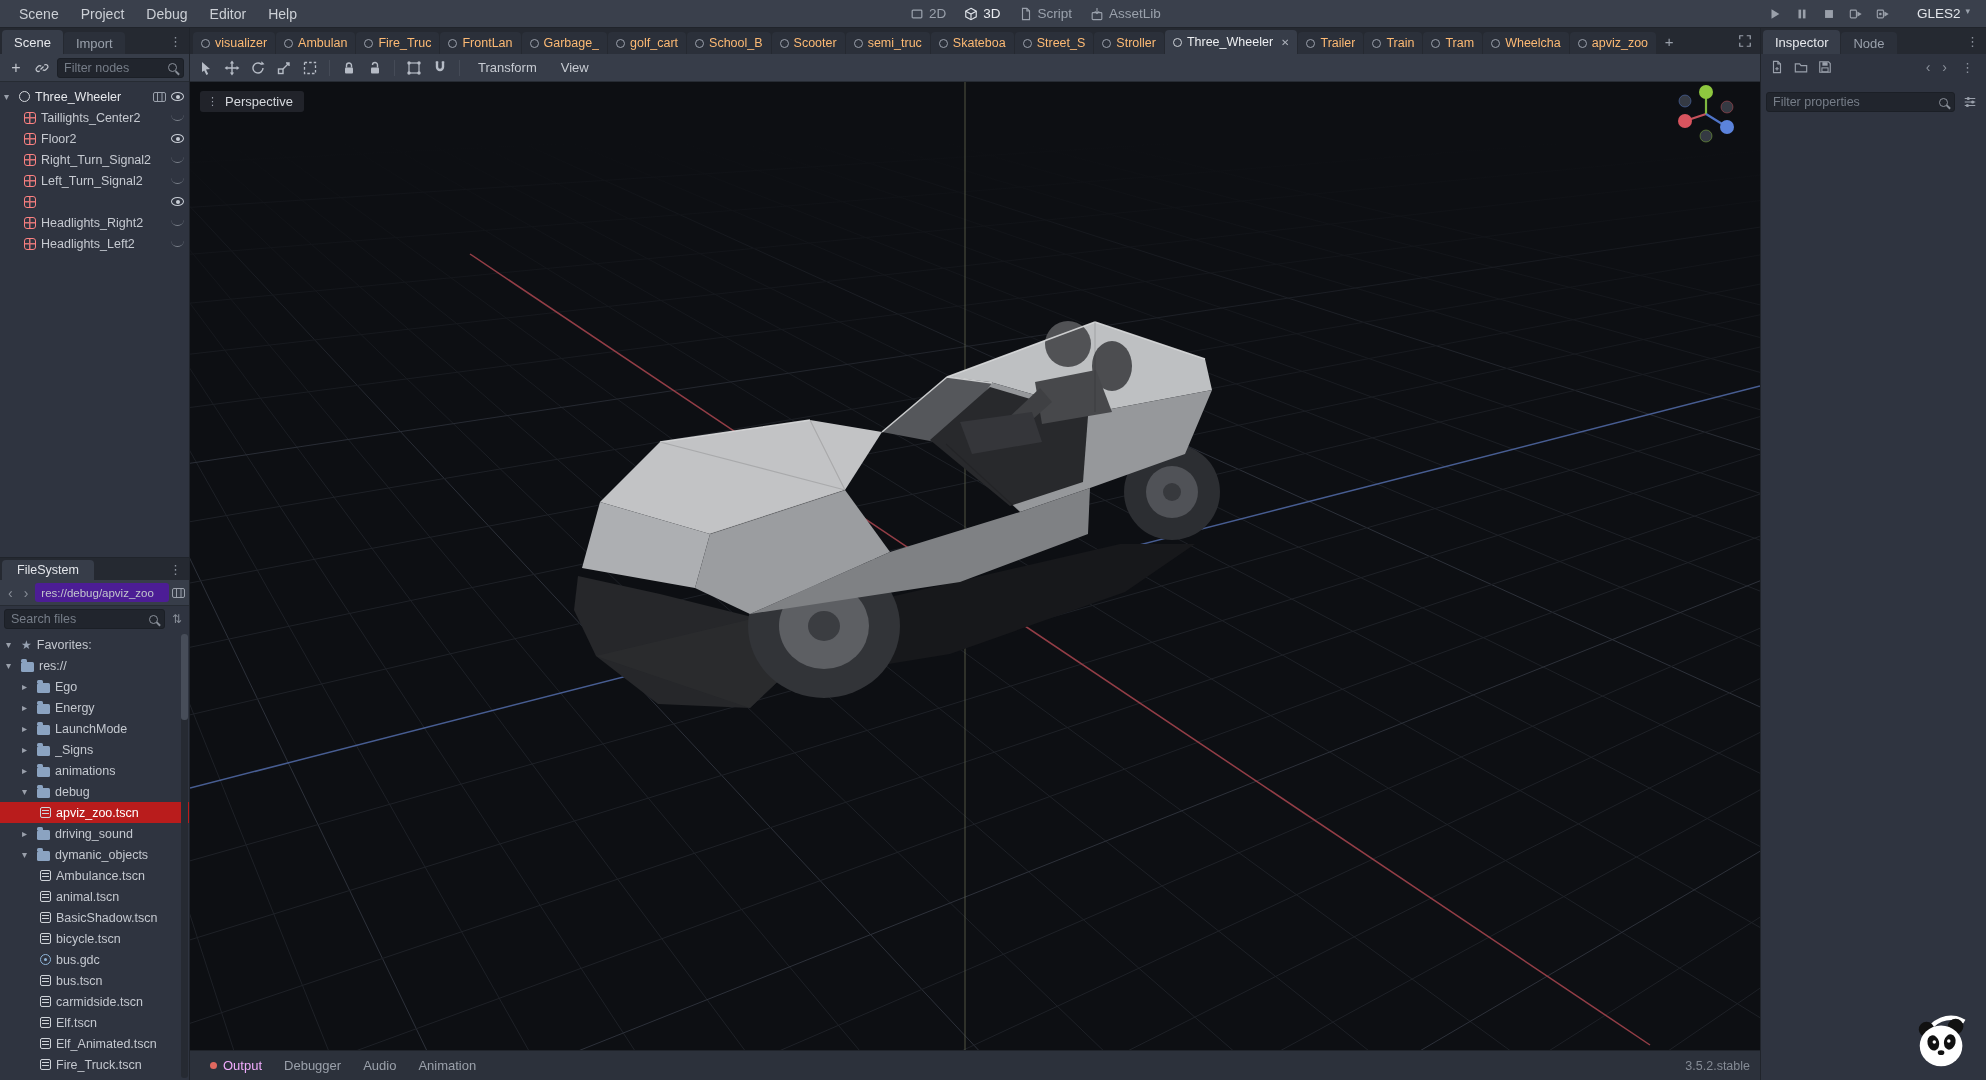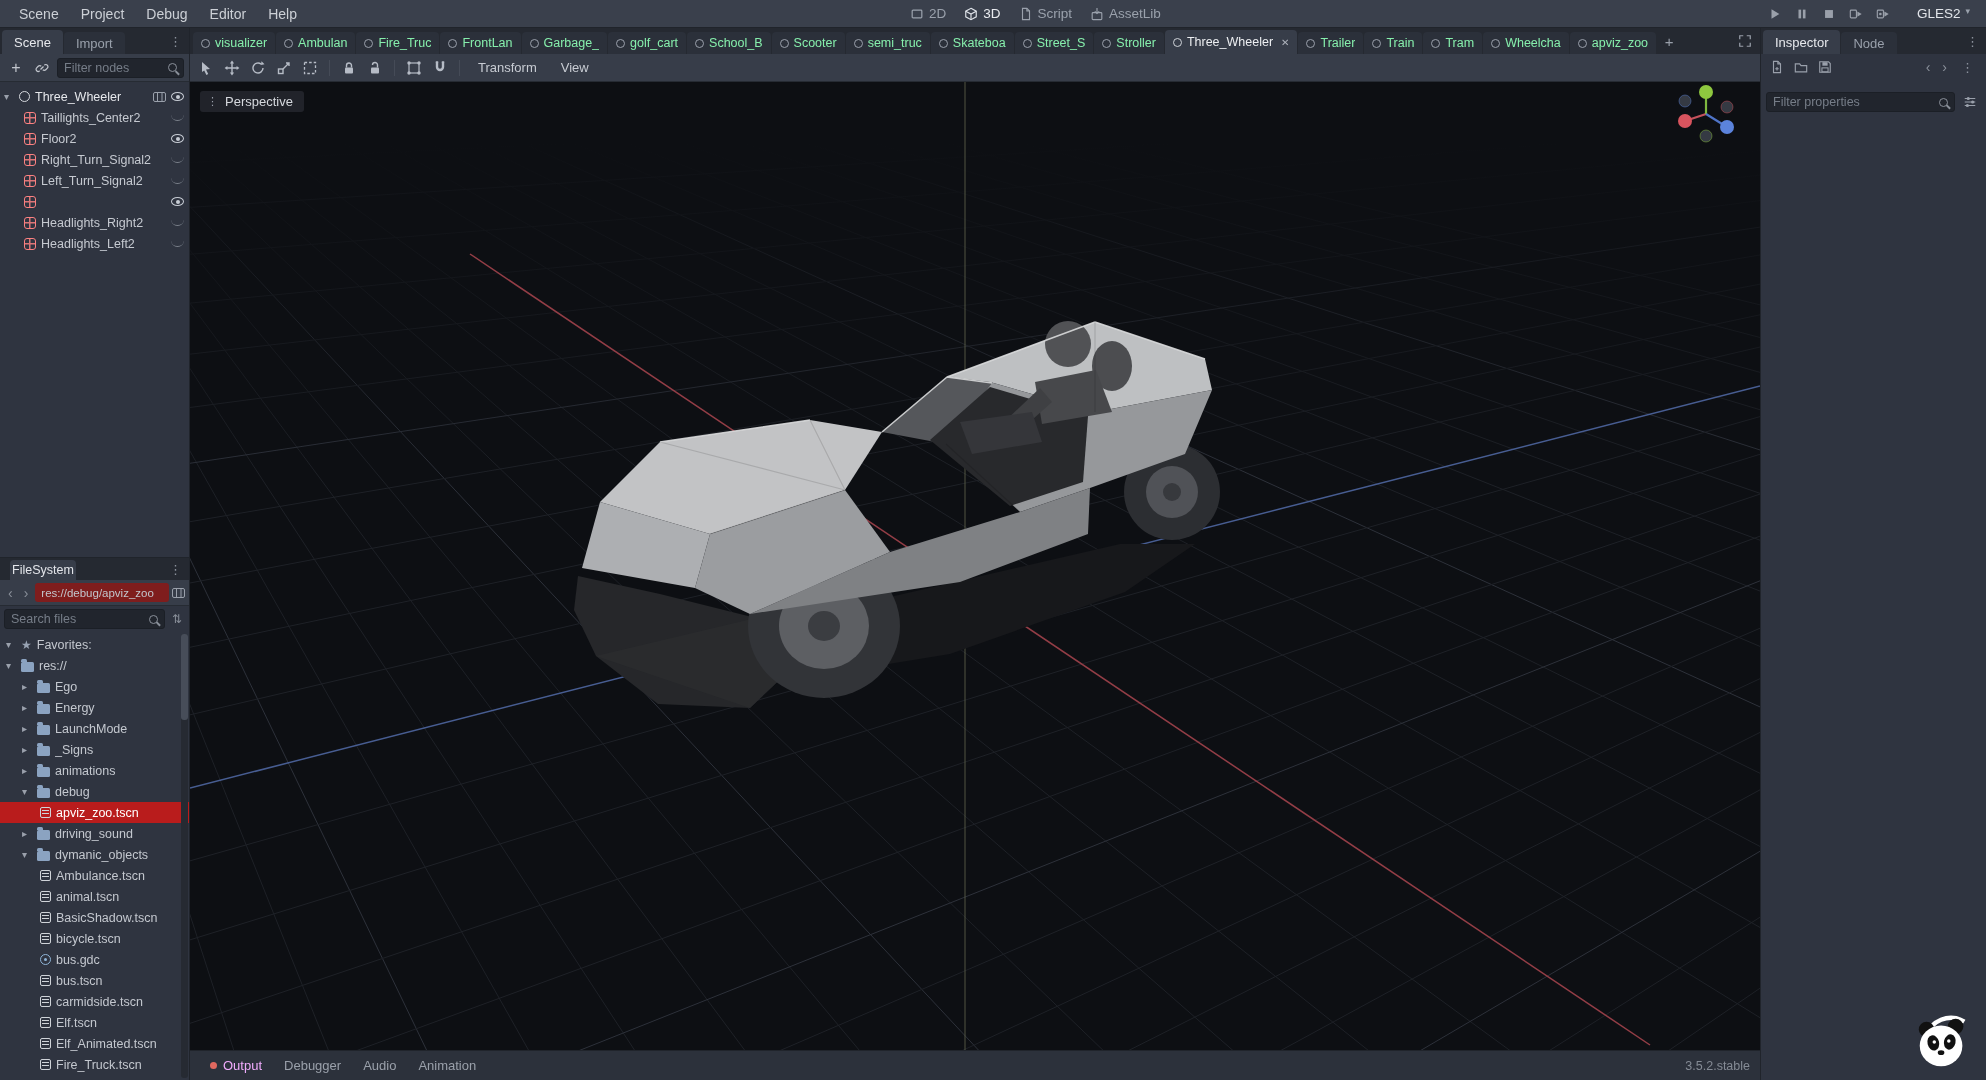--- a/index.html
+++ b/index.html
@@ -53,44 +53,44 @@
   .eye-open{width:13px;height:9px;border:1.4px solid #c7ccd4;border-radius:50%;position:relative}
   .eye-open::after{content:"";position:absolute;left:50%;top:50%;width:4px;height:4px;margin:-2px 0 0 -2px;background:#c7ccd4;border-radius:50%}
   .eye-closed{width:13px;height:7px;border-bottom:1.5px solid #7c828c;border-radius:0 0 10px 10px}
   .ico-film{width:13px;height:10px;border:1.2px solid #9aa0ab;border-radius:2px;position:relative}
   .ico-film::before{content:"";position:absolute;left:3px;top:0;bottom:0;width:1.2px;background:#9aa0ab;box-shadow:4.5px 0 0 #9aa0ab}
   .dock-filler{flex:1}
 
   
   .fs-section{height:523px;flex:none;display:flex;flex-direction:column;border-top:1px solid #20242b}
   .fs-titlebar{height:22px;background:#252931;display:flex;align-items:flex-end}
-  .fs-title{height:20px;display:flex;align-items:center;background:#373d49;color:#e3e5ea;font-size:12.5px;padding:0 2px;border-radius:4px 4px 0 0;margin-left:10px}
+  .fs-title{height:20px;display:flex;align-items:center;background:#373d49;color:#e3e5ea;font-size:12.5px;padding:0 15px;border-radius:4px 4px 0 0;margin-left:2px}
   .fs-bread{height:26px;background:#373d49;display:flex;align-items:center;gap:3px;padding:0 4px;border-bottom:1px solid #262b33}
   .bread-arrow{color:#8a909a;font-size:14px;padding:0 4px}
-  .bread-path{flex:1;height:19px;background:#7f1d1d;border-radius:3px;display:flex;align-items:center;padding:0 6px;font-size:11.5px;color:#c2c6cd;overflow:hidden;white-space:nowrap}
+  .bread-path{flex:1;height:19px;background:#4c1d95;border-radius:3px;display:flex;align-items:center;padding:0 6px;font-size:11.5px;color:#c2c6cd;overflow:hidden;white-space:nowrap}
   .fs-searchrow{height:26px;display:flex;align-items:center;gap:4px;padding:0 4px;background:#2f3440}
   .sort-ic{color:#8a909a;font-size:12px;padding:0 3px}
   .fs-list{flex:1;position:relative;overflow:hidden;padding-top:2px}
   .fs-row{height:21px;display:flex;align-items:center;gap:5px;font-size:12.5px;color:#c4c8cf;padding-right:10px}
   .fs-row .lbl{overflow:hidden;white-space:nowrap}
   .fs-row.selected{background:#b91c1c;color:#fff}
   .d0{padding-left:6px}.d1{padding-left:22px}.d2{padding-left:40px}
   .ico-folder{width:13px;height:10px;background:#8ba3c1;border-radius:1.5px;position:relative;margin-top:2px;flex:none}
   .ico-folder::before{content:"";position:absolute;top:-3px;left:0;width:6px;height:3px;background:#8ba3c1;border-radius:1.5px 1.5px 0 0}
   .ico-scene{width:11px;height:11px;border:1.4px solid #cfd3d8;border-radius:2px;position:relative;flex:none}
   .ico-scene::before{content:"";position:absolute;left:1px;right:1px;top:2px;height:1.3px;background:#cfd3d8;box-shadow:0 3px 0 #cfd3d8}
   .ico-gear{width:11px;height:11px;border:1.6px solid #8fb5d8;border-radius:50%;position:relative;flex:none}
   .ico-gear::after{content:"";position:absolute;left:50%;top:50%;width:3px;height:3px;margin:-1.5px;background:#8fb5d8;border-radius:50%}
   .star{color:#98a3b3;font-size:12px;line-height:1;flex:none}
   .fs-scrollbar{position:absolute;right:1px;top:2px;bottom:2px;width:7px;background:#262a32;border-radius:3px}
   .fs-thumb{position:absolute;top:0;left:0;width:100%;height:86px;background:#474d59;border-radius:3px}
 
   
   .tabstrip{height:26px;background:#252931;display:flex;align-items:flex-end;padding-left:3px;flex:none}
-  .stab{height:22px;display:flex;align-items:center;gap:5px;padding:0 8px;background:#2b303a;color:#86efac;margin-right:1px;border-radius:4px 4px 0 0;font-size:12.5px;max-width:86px;flex:none}
+  .stab{height:22px;display:flex;align-items:center;gap:5px;padding:0 8px;background:#2b303a;color:#fdba74;margin-right:1px;border-radius:4px 4px 0 0;font-size:12.5px;max-width:86px;flex:none}
   .stab .lbl{overflow:hidden;white-space:nowrap}
   .stab.active{background:#373d49;color:#eceef1;max-width:none;height:24px}
   .ring{width:9px;height:9px;border:1.5px solid #9aa0ab;border-radius:50%;flex:none}
   .stab.active .ring{border-color:#d0d4da}
   .tab-close{font-size:10px;color:#aeb3bc;margin-left:3px}
   .tab-add{padding:0 8px;color:#9aa0ab;font-size:15px;align-self:center}
   .strip-spacer{flex:1}
   .fullscreen-btn{align-self:center;margin-right:8px;display:flex}
 
   

